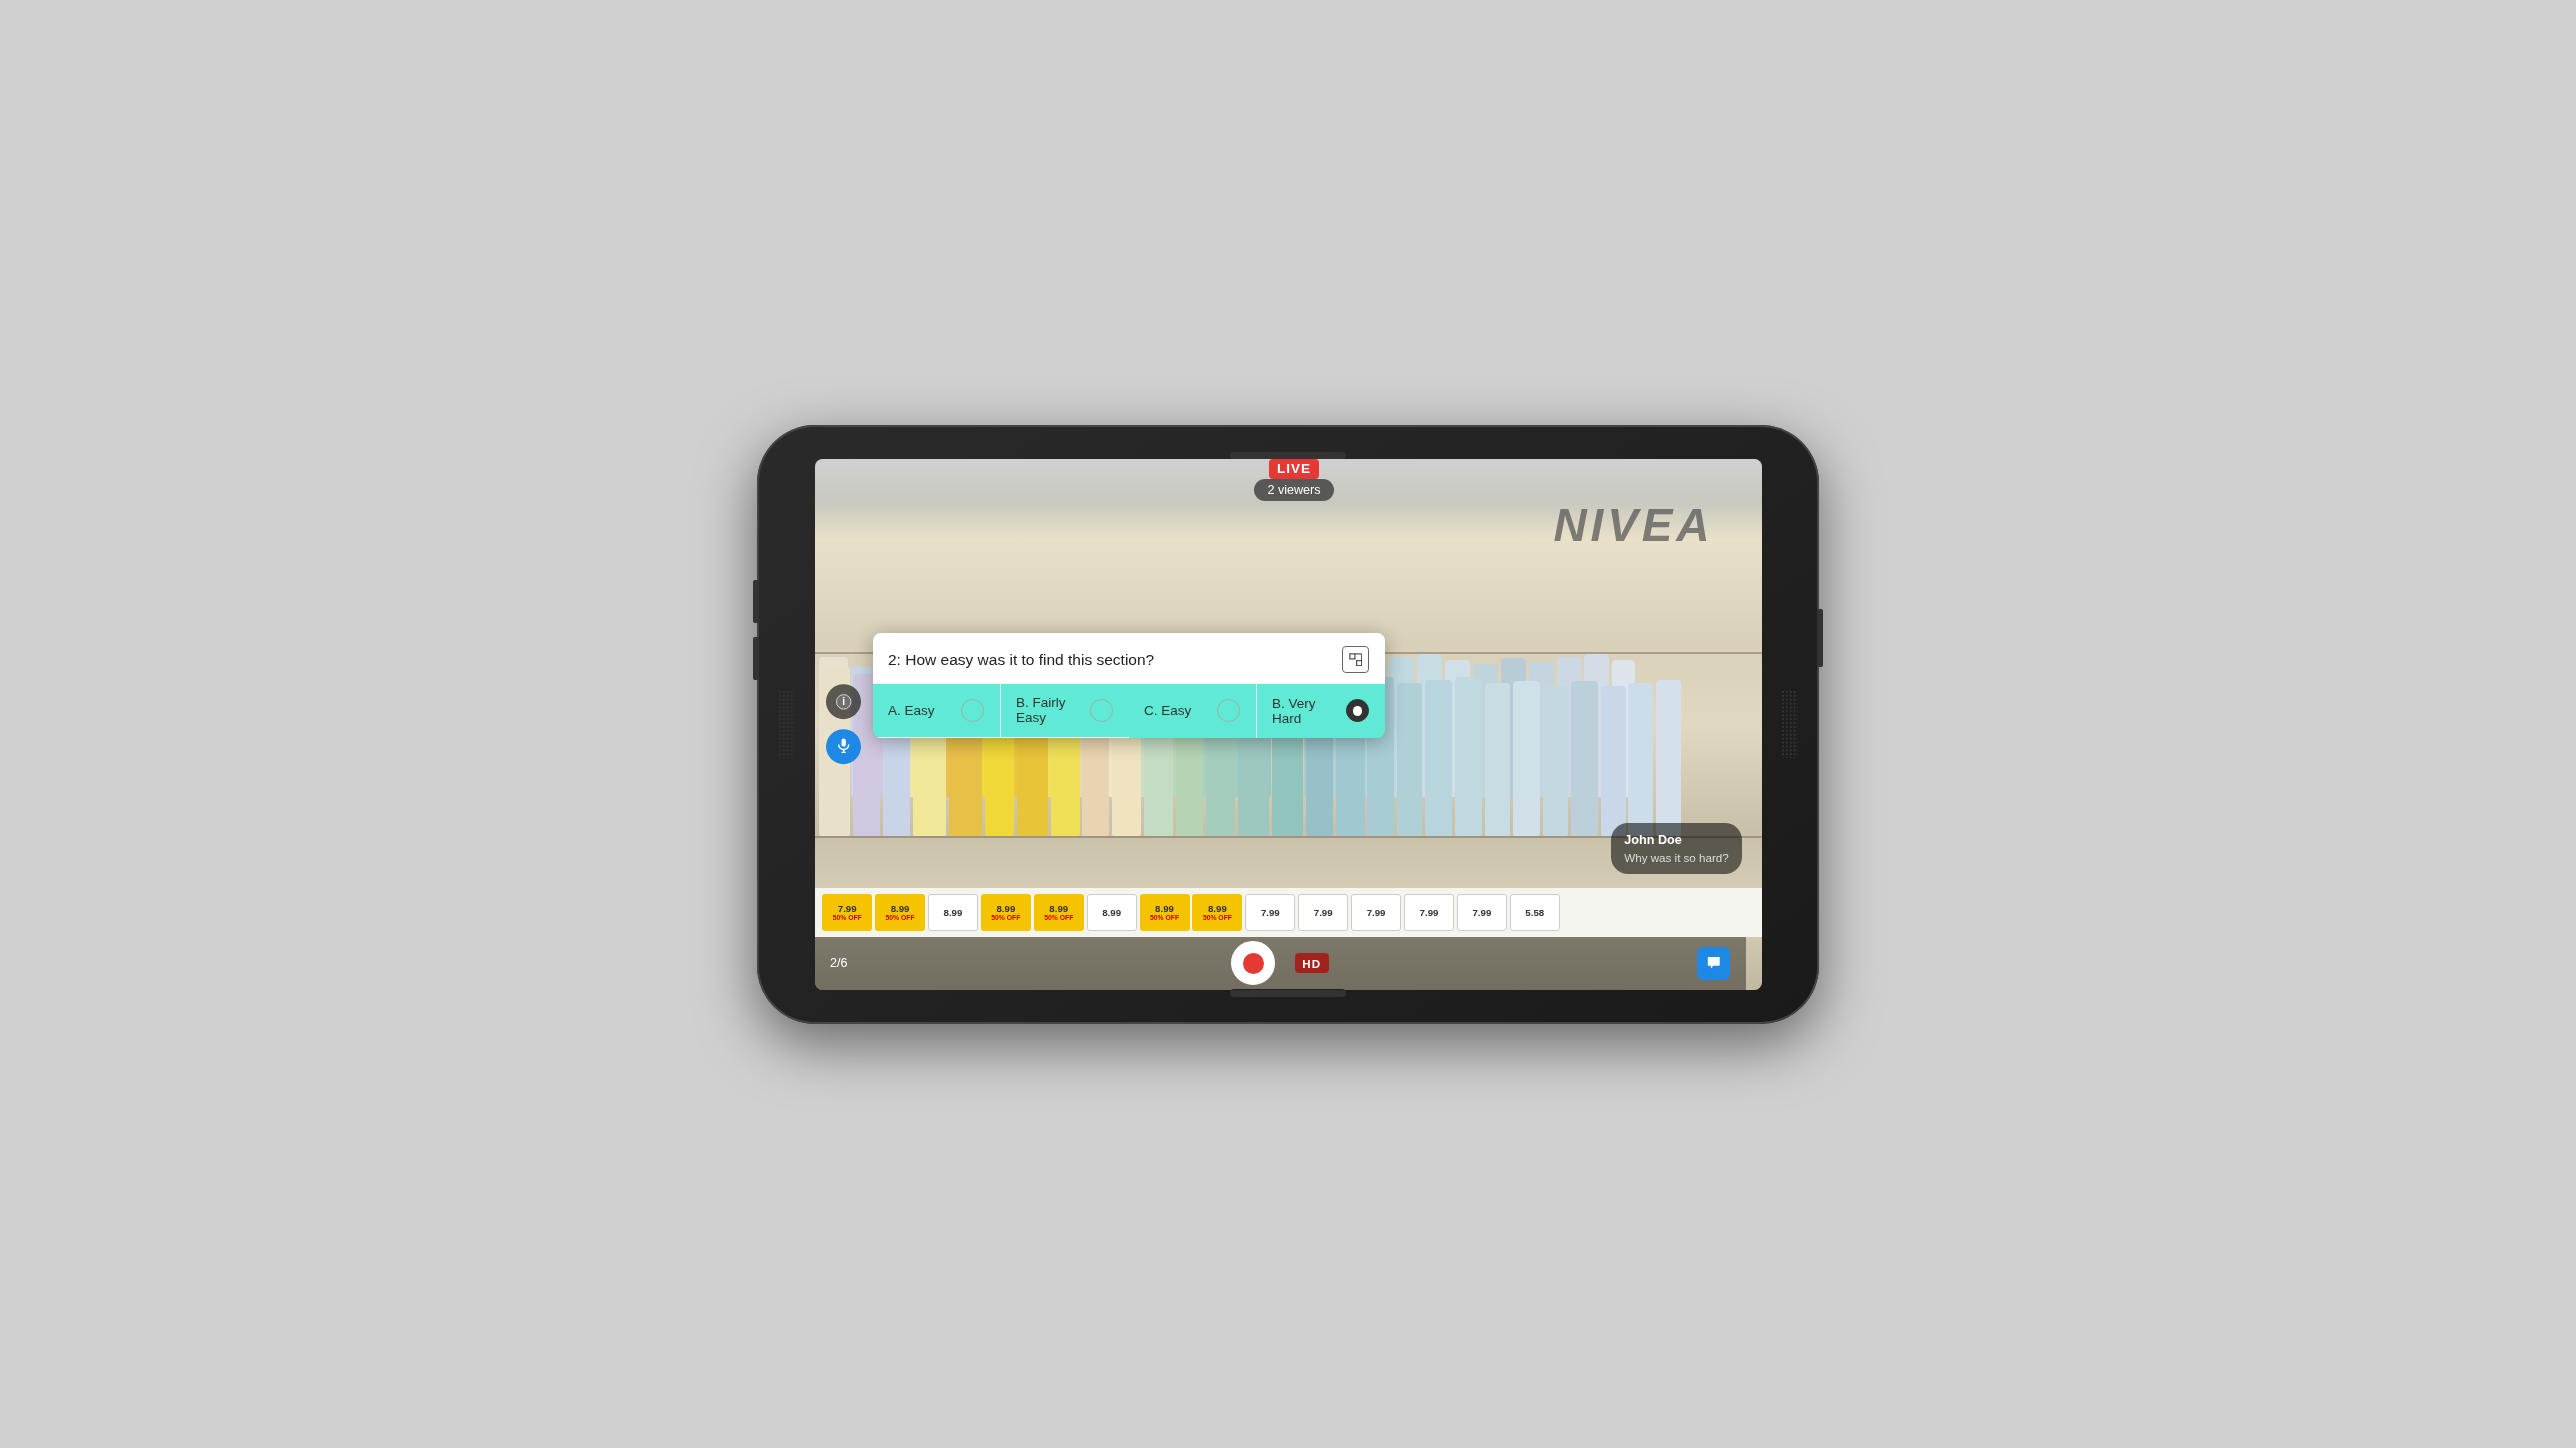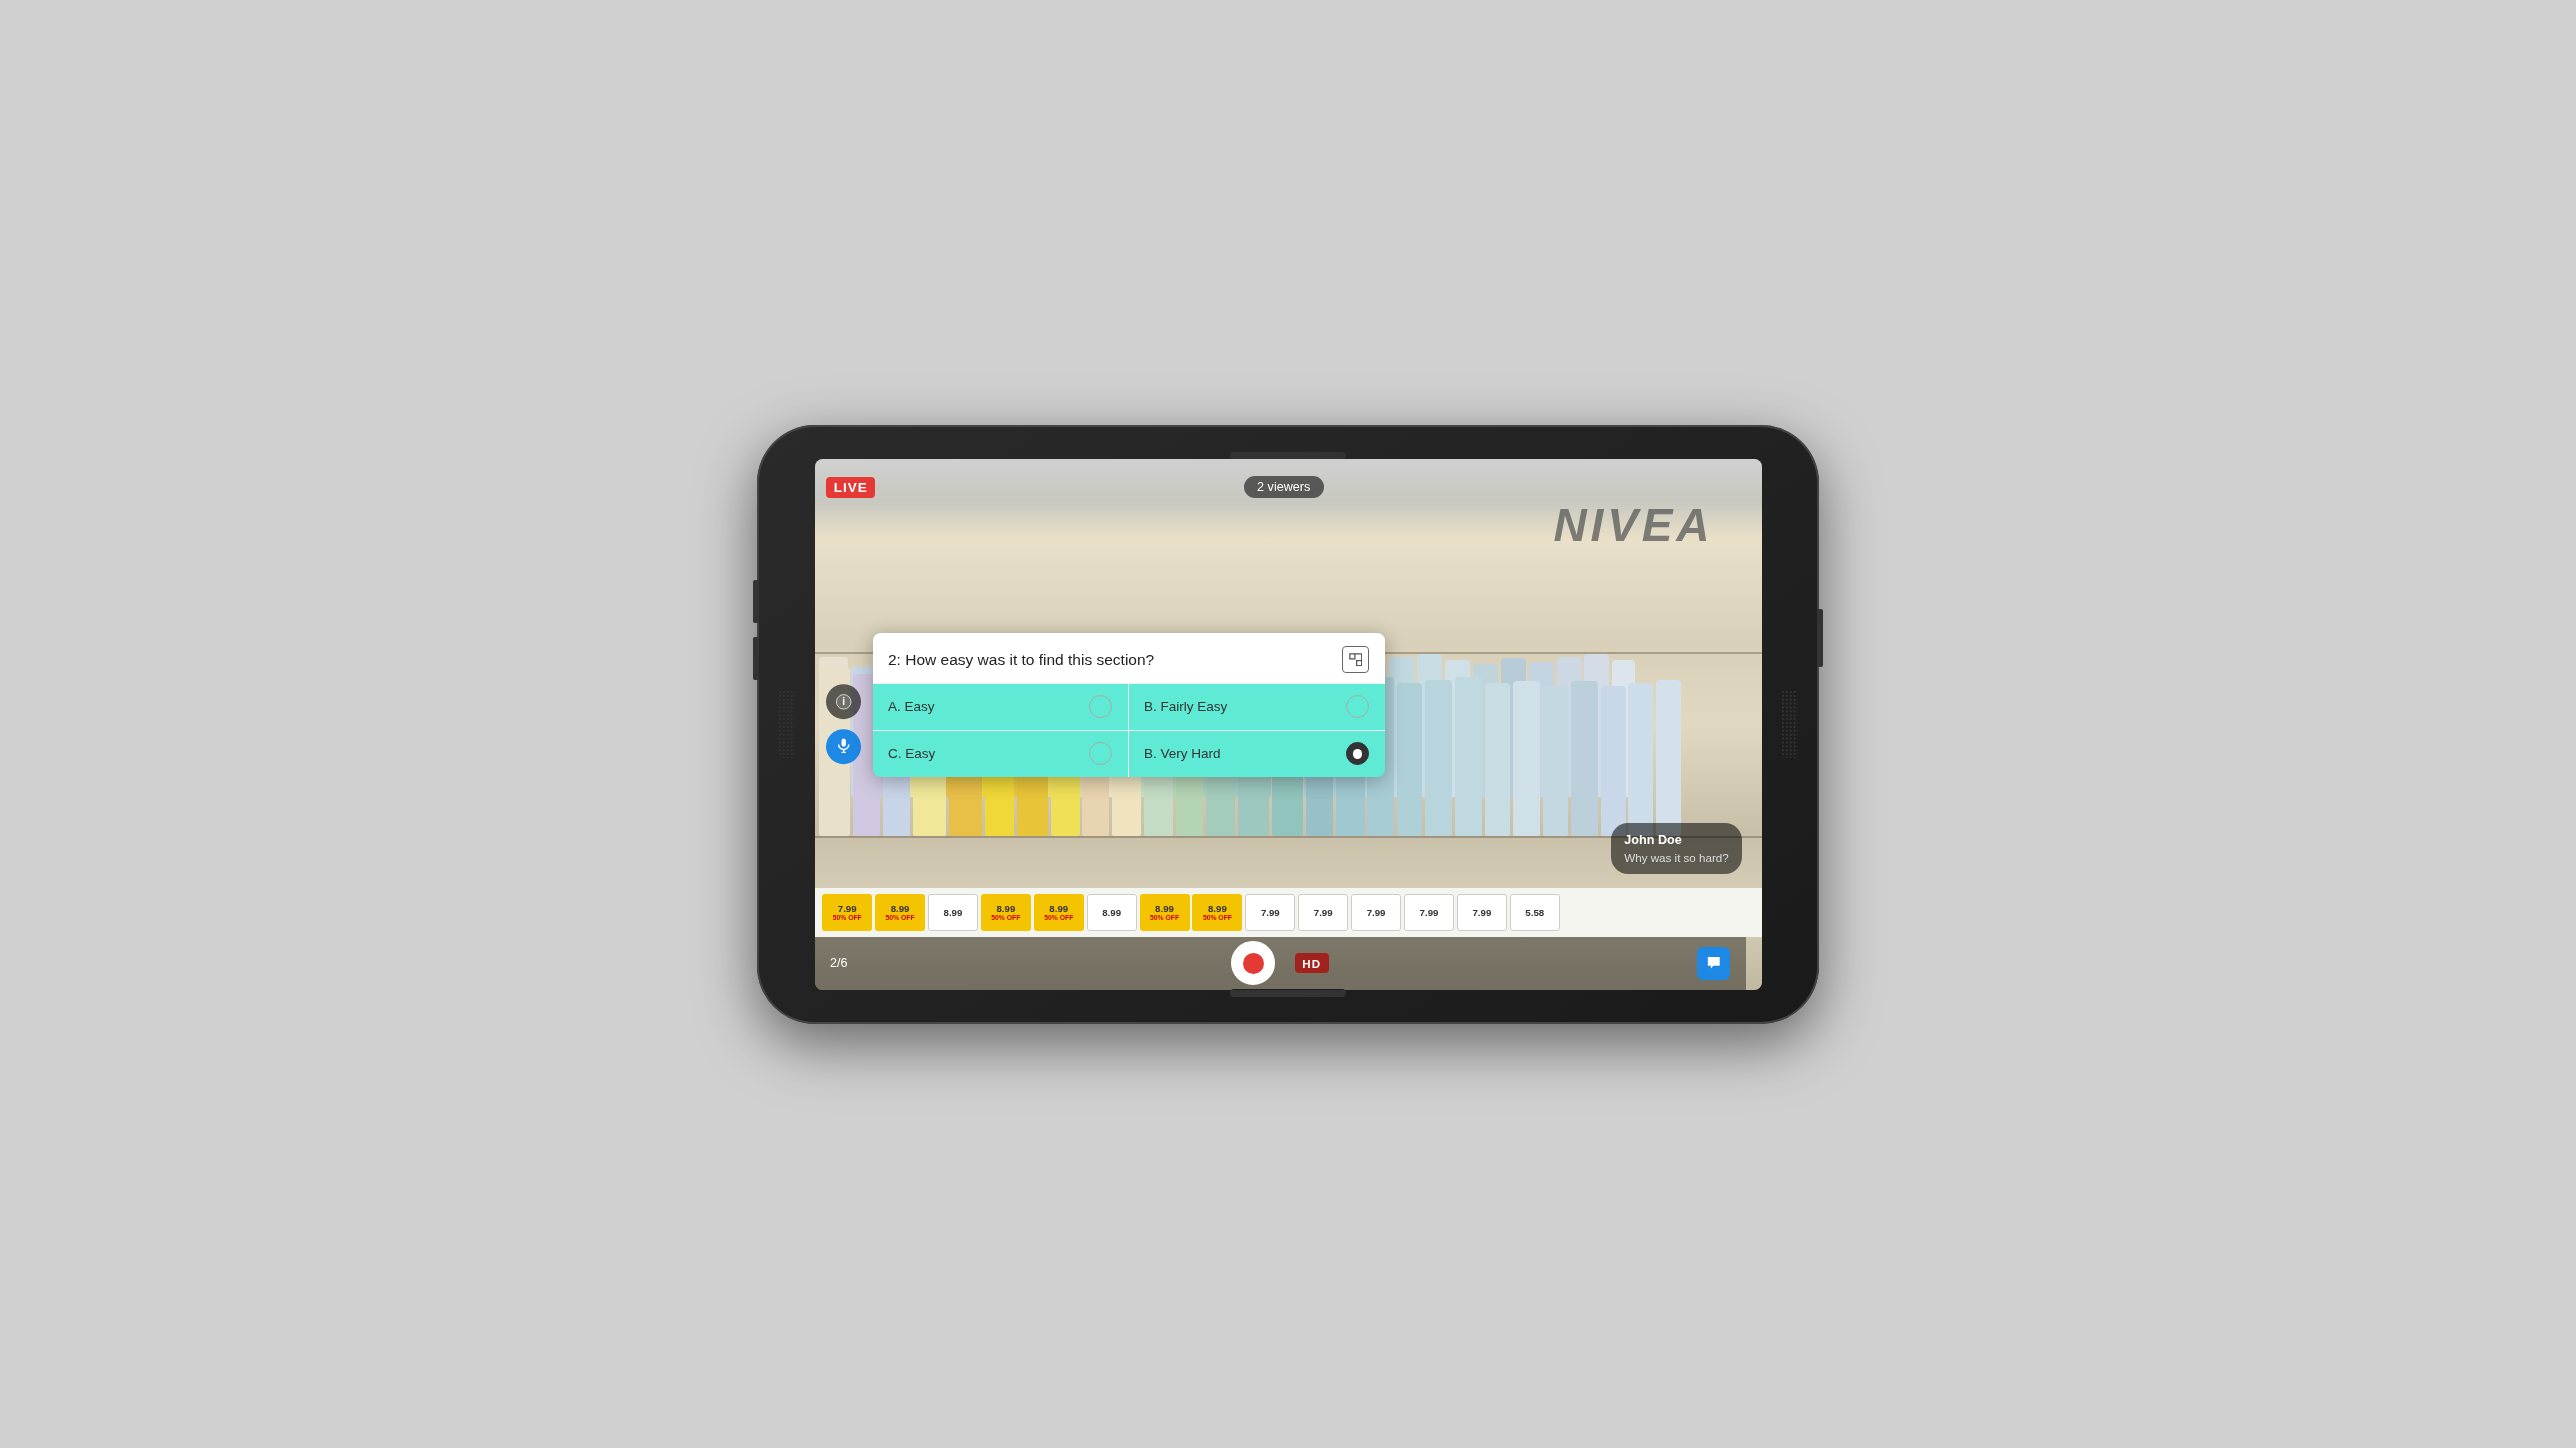--- a/index.html
+++ b/index.html
@@ -93,28 +93,29 @@
       border-radius: 7.7px;
       overflow: hidden;
       position: relative;
       background: #555;
     }
 
     
     .top-bar {
       position: absolute;
       top: 0;
-      left: 0;
+      left: 12px;
       right: 0;
       height: 39px;
       display: flex;
-      align-items: flex-end;
+      align-items: center;
       justify-content: space-between;
       padding: 0 11.6px;
       z-index: 10;
+      flex-direction: column;
     }
 
     .live-badge {
       background: #e53935;
       color: white;
       font-weight: bold;
       font-size: 13.5px;
       padding: 2.9px 7.7px;
       border-radius: 3.9px;
       letter-spacing: 1px;
@@ -193,21 +194,21 @@
       border-radius: 3.9px;
       display: flex;
       align-items: center;
       justify-content: center;
       cursor: pointer;
       flex-shrink: 0;
     }
 
     .options-grid {
       display: grid;
-      grid-template-columns: 1fr 1fr;
+      grid-template-columns: 1fr 1fr 1fr 1fr;
     }
 
     .option-row {
       display: flex;
       align-items: center;
       justify-content: space-between;
       padding: 11.6px 15.5px;
       border-bottom: 1px solid #f0f0f0;
       cursor: pointer;
     }

